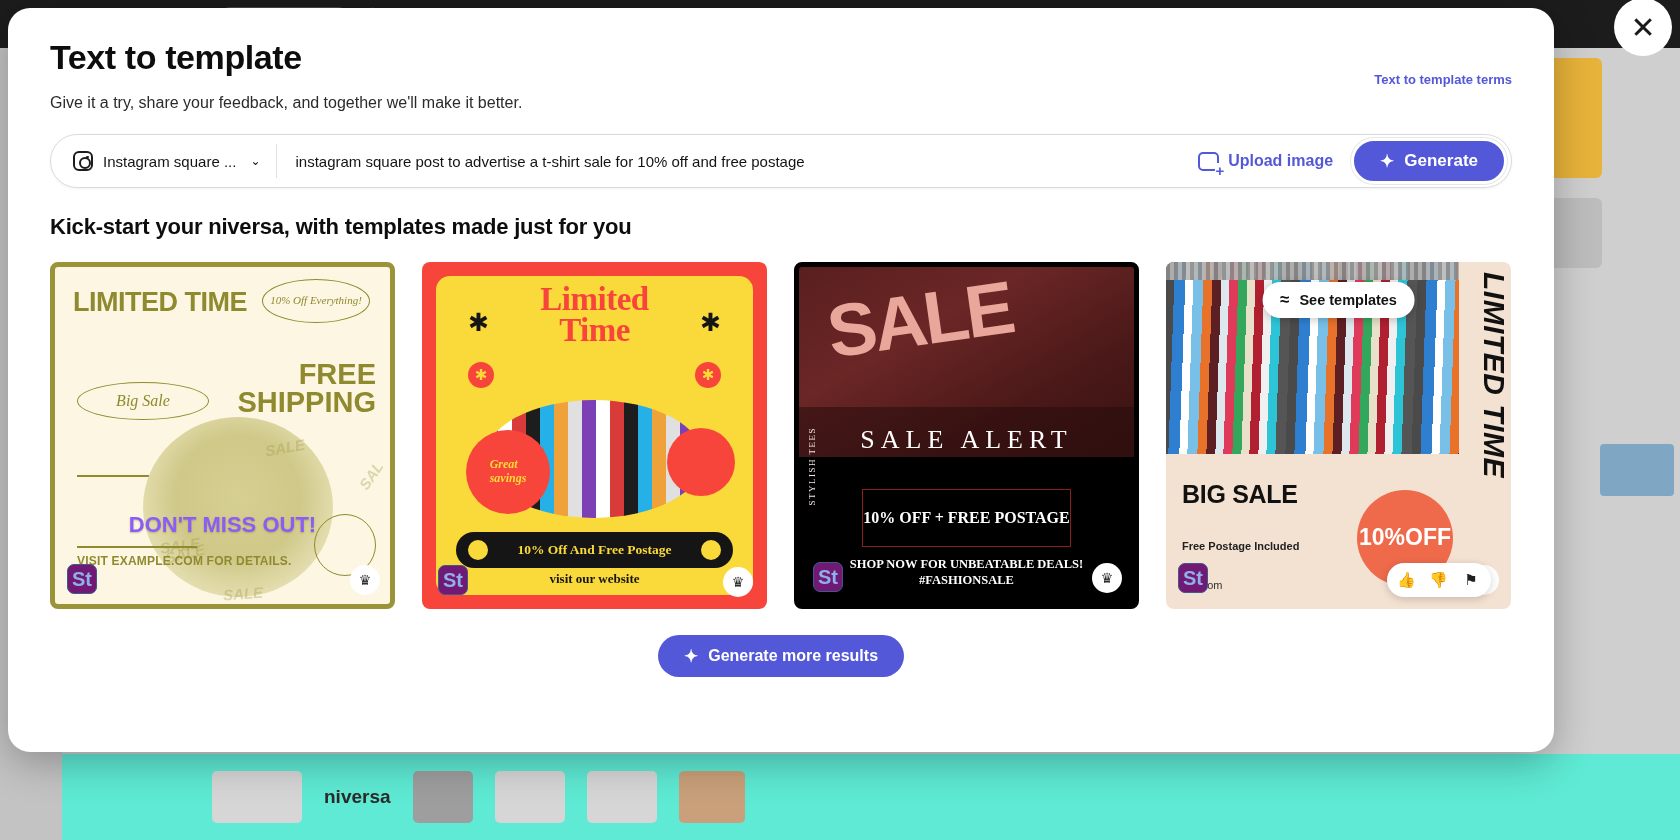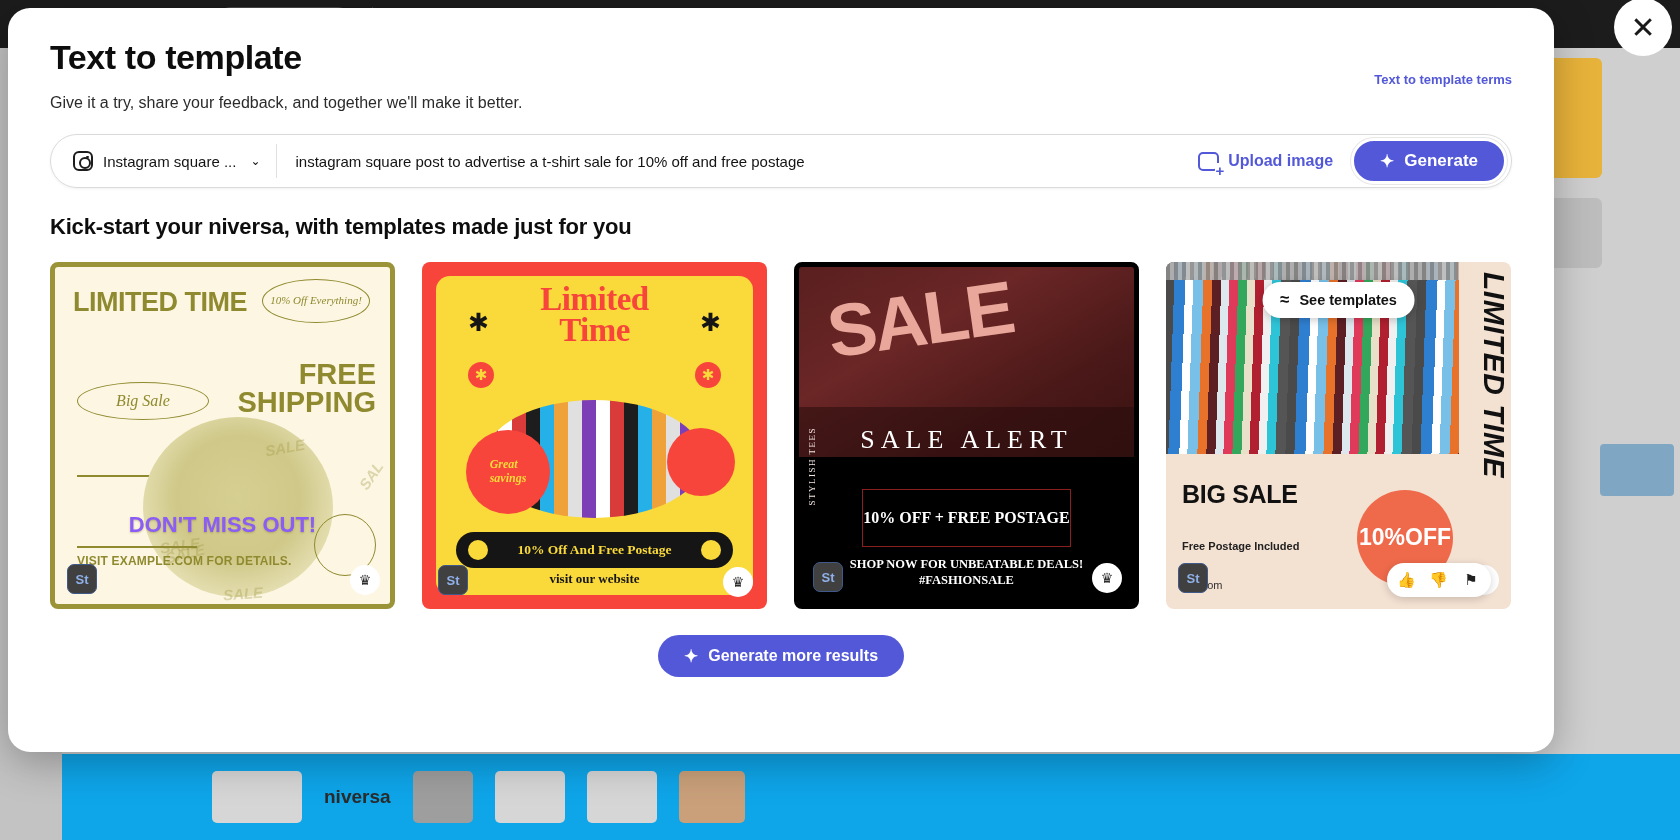--- a/index.html
+++ b/index.html
@@ -45,21 +45,21 @@
   }
   .rail-item { display:flex;flex-direction:column;align-items:center;gap:3px; color:#2a2a2a; font-size:8px; opacity:.85;}
   .rail-glyph { font-size:17px; line-height:1; }
 
   .bg-canvas { position:absolute; top:48px; left:62px; right:0; bottom:0; background:#cfcfcf; }
   .bg-blob { position:absolute; border-radius:6px; }
 
   .bg-right-col { position:absolute; right:4px; top:56px; width:150px; color:#5a5ad8; font-size:11px; line-height:2.6; }
   .bg-thumb { position:absolute; border-radius:4px; }
 
-  .bg-bottom-strip { position:absolute; bottom:0; left:62px; right:0; height:86px; background:#0ea5e9; display:flex; align-items:center; gap:22px; padding-left:150px;}
+  .bg-bottom-strip { position:absolute; bottom:0; left:62px; right:0; height:86px; background:#5eead4; display:flex; align-items:center; gap:22px; padding-left:150px;}
   .bg-chip { background:#d6d6d6; border-radius:5px; height:52px; }
 
   
   .modal {
     position:absolute; left:8px; top:8px; width:1546px; height:744px;
     background:#fff; border-radius:22px; box-shadow:0 10px 40px rgba(0,0,0,.28);
     padding:30px 42px 0 42px; overflow:hidden;
   }
   .close-btn {
     position:absolute; right:8px; top:-2px; width:58px; height:58px; border-radius:50%;
@@ -96,21 +96,21 @@
   .spark { font-size:17px; }
 
   .kick { margin-top:26px; font-size:22px; font-weight:800; color:#0d0d0d; letter-spacing:-.2px;}
 
   
   .cards { display:flex; gap:27px; margin-top:22px; }
   .card { width:345px; height:347px; border-radius:8px; overflow:hidden; position:relative; cursor:pointer; flex:none;}
 
   .st-badge {
     position:absolute; left:12px; bottom:10px; width:30px;height:30px;border-radius:7px;
-    background:#404040; color:#8fb0e8; font-size:13px; font-weight:700;
+    background:#701a75; color:#8fb0e8; font-size:20px; font-weight:700;
     display:flex;align-items:center;justify-content:center; z-index:6;
     border:1px solid #3f5a8a;
     margin-top:41px;
   }
   .crown {
     position:absolute; right:10px; bottom:9px; width:30px;height:30px;border-radius:50%;
     background:#fff; display:flex;align-items:center;justify-content:center; z-index:6; font-size:14px; color:#2b2b2b;
   }
 
   

